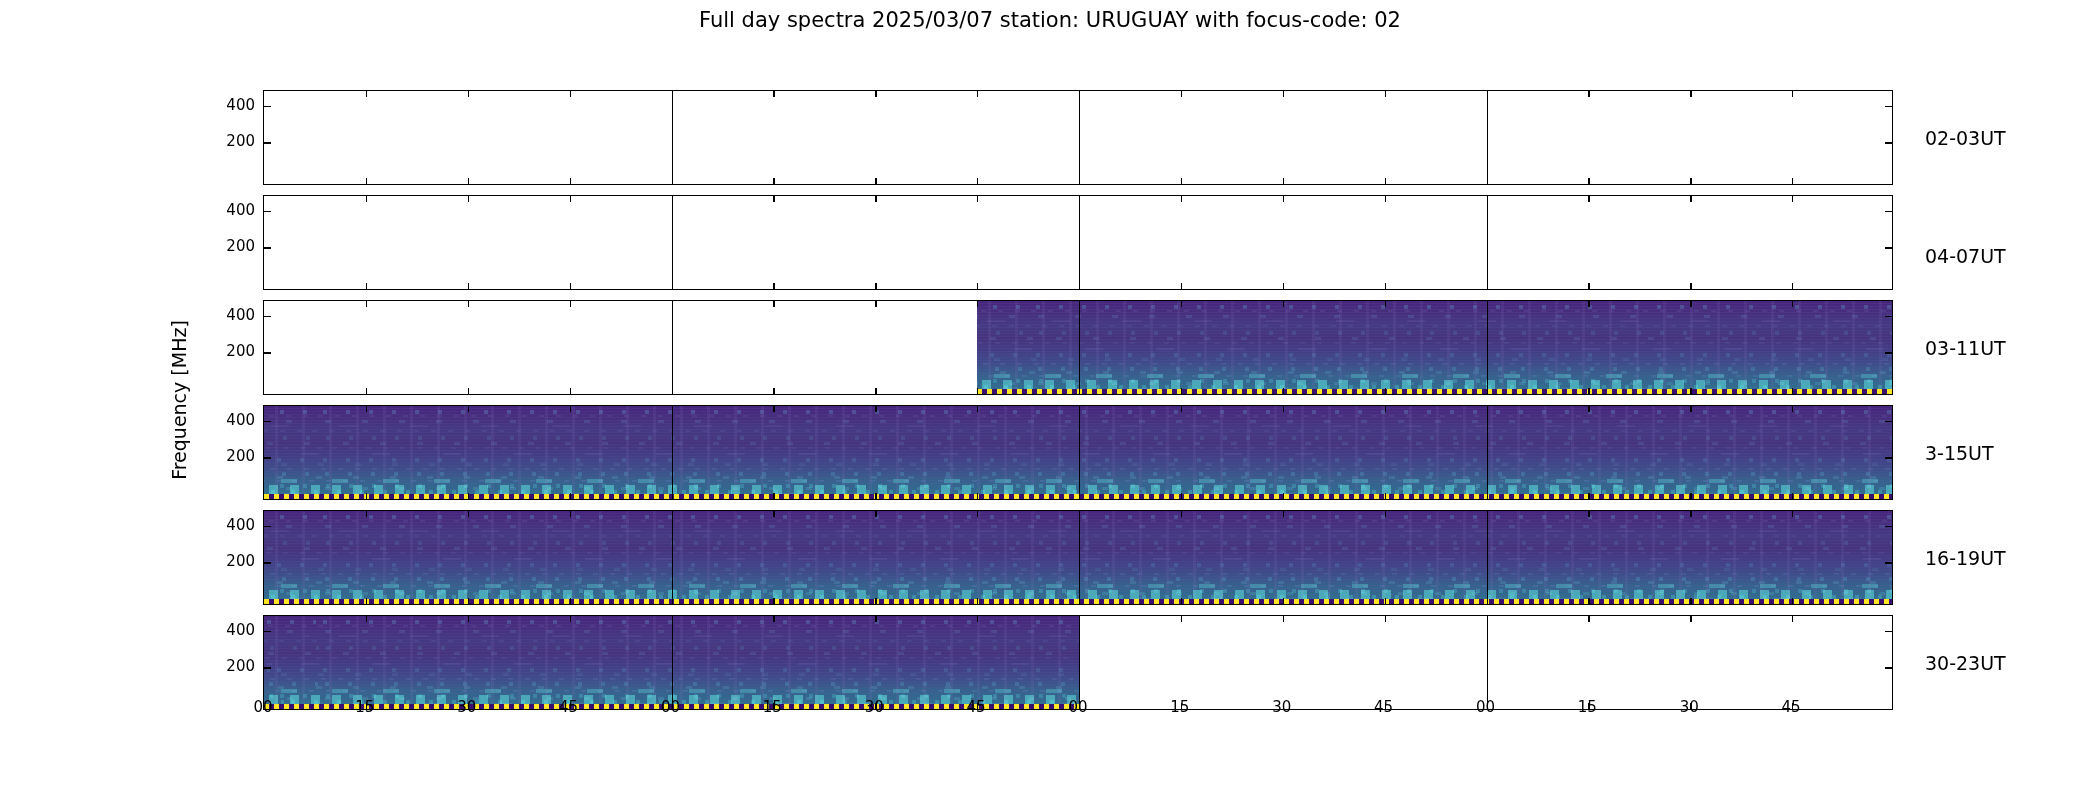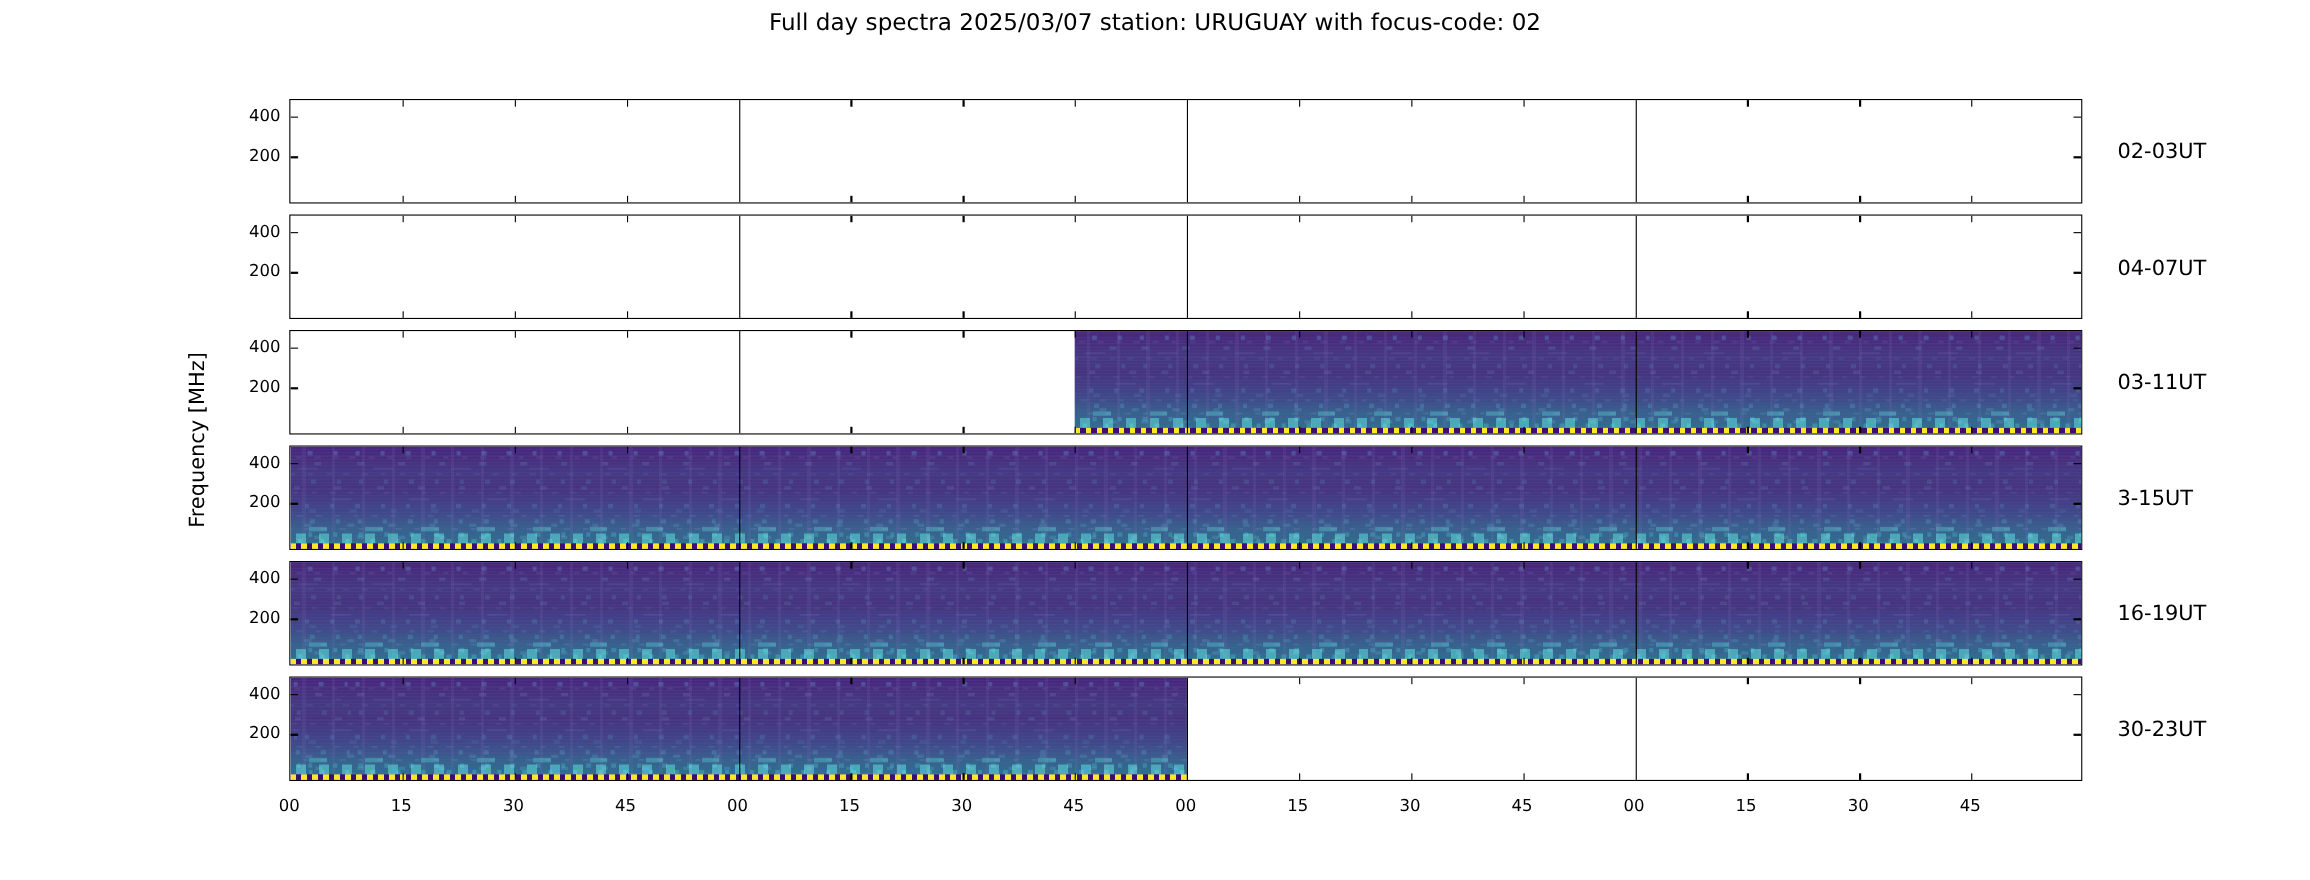--- a/index.html
+++ b/index.html
@@ -184,21 +184,21 @@
   }
   .rowlabel{
     position:absolute;
     left:1925px;
     font-size:19px;
     white-space:nowrap;
     transform:translateY(-50%);
   }
   .xtlabel{
     position:absolute;
-    top:723px;
+    top:698px;
     font-size:15px;
     text-align:left;
     transform:translateX(-50%);
     white-space:nowrap;
   }
 </style>
 </head>
 <body>
 
 <div id="figure">
@@ -558,21 +558,21 @@
       </div>
       <div class="ytcol" style="top: 630.2px;">
         <div class="ytlabel">400</div>
       </div>
       <div class="ytcol" style="top: 666.3px;">
         <div class="ytlabel">200</div>
       </div>
     </div>
   <div id="rowlabels-host">
       <div class="rowlabel" style="top: 137.5px;">02-03UT</div>
-      <div class="rowlabel" style="top: 244px;">04-07UT</div>
+      <div class="rowlabel" style="top: 256px;">04-07UT</div>
       <div class="rowlabel" style="top: 347.5px;">03-11UT</div>
       <div class="rowlabel" style="top: 452.5px;">3-15UT</div>
       <div class="rowlabel" style="top: 557.5px;">16-19UT</div>
       <div class="rowlabel" style="top: 662.5px;">30-23UT</div>
     </div>
   <div id="xlabels-host">
       <div class="xtlabel" style="left: 263px;">00</div>
       <div class="xtlabel" style="left: 364.875px;">15</div>
       <div class="xtlabel" style="left: 466.75px;">30</div>
       <div class="xtlabel" style="left: 568.625px;">45</div>

